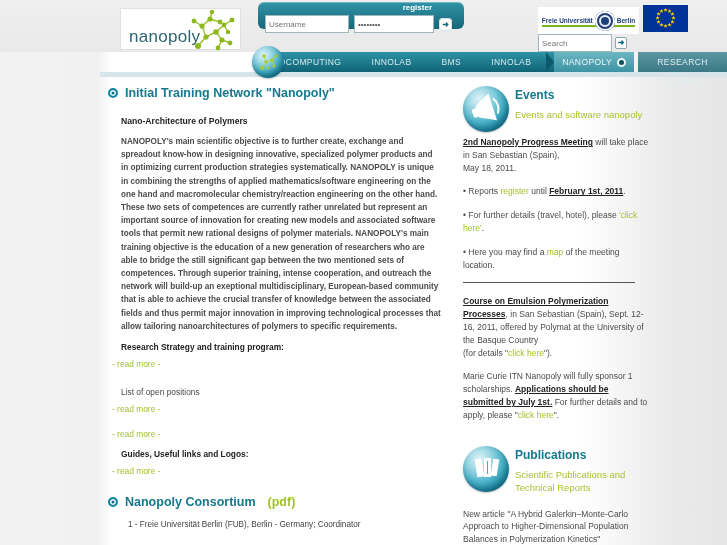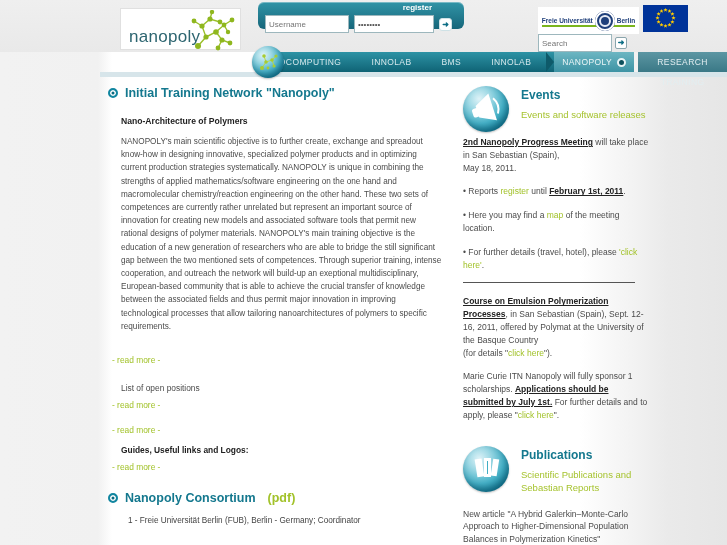--- a/index.html
+++ b/index.html
@@ -41,30 +41,30 @@
   .under-strip{position:absolute;left:100px;right:0;top:72px;height:5px;background:#d7e5ea;}
   
   .sphere{border-radius:50%;background:radial-gradient(circle at 35% 28%, #dff3f8 0%, #9fd9e5 25%, #46b1c7 55%, #12819c 80%, #0a6a84 100%);box-shadow:inset -2px -4px 6px rgba(0,40,60,.35), 0 1px 2px rgba(0,0,0,.25);}
   
   .left-col{position:absolute;left:108px;top:86px;width:334px;color:#4b4b4b;}
   .h-row{display:flex;align-items:center;gap:7px;}
   .bullet{width:6px;height:6px;border-radius:50%;background:#0a6a80;border:2px solid #1186a0;box-shadow:inset 0 0 0 1.5px #fff;flex:0 0 auto;}
   .page-title{font-size:12.5px;font-weight:bold;color:#14788e;}
   .pdf-link{font-size:12.5px;font-weight:bold;color:#a2c22a;margin-left:5px;cursor:pointer;}
   .sub-title{font-size:8.6px;font-weight:bold;color:#222;margin:16px 0 9px 13px;}
-  .intro{font-size:8.2px;line-height:13.2px;margin:0 0 16px 13px;width:321px;}
+  .intro{font-size:8.2px;line-height:13.2px;margin:0 0 8px 13px;width:321px;font-weight:bold;}
   .sec-b{font-size:8.4px;font-weight:bold;color:#222;margin:0 0 0 13px;line-height:12px;}
   .plain{font-size:8.4px;color:#4b4b4b;margin:0 0 0 13px;line-height:12px;}
   .read-more{font-size:8.4px;color:#a2c22a;margin:0 0 8px 4px;line-height:12px;cursor:pointer;display:inline-block;}
   .rm-wrap{margin:0;}
   .consortium-head{margin:10px 0 10px 0;}
   .c-list{margin:0 0 0 20px;font-size:8.2px;color:#444;line-height:12.2px;white-space:nowrap;}
   
   .right-col{position:absolute;left:463px;top:86px;width:192px;color:#4b4b4b;}
-  .sb-head{display:flex;gap:12px;margin-bottom:4px;}
+  .sb-head{display:flex;gap:6px;margin-bottom:4px;}
   .sb-icon{width:46px;height:46px;flex:0 0 auto;position:relative;}
   .sb-icon svg{position:absolute;left:0;top:0;}
   .sb-title{font-size:12px;font-weight:bold;color:#14788e;margin:2px 0 6px 0;}
   .sb-sub{font-size:9.5px;color:#a6c32f;line-height:13px;}
   .sb-text{font-size:8.5px;line-height:12.8px;margin-bottom:11px;width:186px;}
   .sb-text b{color:#222;text-decoration:underline;}
   .glink{color:#a2c22a;cursor:pointer;text-decoration:none;}
   .divider{border:none;border-top:1px solid #555;width:172px;margin:6px 0 12px 0;}
   .pub-head{margin-top:24px;}
 </style>
@@ -173,20 +173,21 @@
 <div class="under-strip"></div>
 
 <div class="left-col">
   <div class="h-row">
     <span class="bullet"></span>
     <span class="page-title">Initial Training Network "Nanopoly"</span>
   </div>
   <div class="sub-title">Nano-Architecture of Polymers</div>
   <p class="intro">NANOPOLY's main scientific objective is to further create, exchange and spreadout know-how in designing innovative, specialized polymer products and in optimizing current production strategies systematically. NANOPOLY is unique in combining the strengths of applied mathematics/software engineering on the one hand and macromolecular chemistry/reaction engineering on the other hand. These two sets of competences are currently rather unrelated but represent an important source of innovation for creating new models and associated software tools that permit new rational designs of polymer materials. NANOPOLY's main training objective is the education of a new generation of researchers who are able to bridge the still significant gap between the two mentioned sets of competences. Through superior training, intense cooperation, and outreach the network will build-up an exeptional multidisciplinary, European-based community that is able to achieve the crucial transfer of knowledge between the associated fields and thus permit major innovation in improving technological processes that allow tailoring nanoarchitectures of polymers to specific requirements.</p>
 
+  <div class="sec-b">Research Strategy and training program:</div>
   <div class="rm-wrap"><span class="read-more">- read more -</span></div>
 
   <div style="height:8px"></div>
   <div class="plain">List of open positions</div>
   <div class="rm-wrap"><span class="read-more">- read more -</span></div>
 
   <div class="rm-wrap"><span class="read-more">- read more -</span></div>
 
   <div class="sec-b">Guides, Useful links and Logos:</div>
   <div class="rm-wrap"><span class="read-more">- read more -</span></div>
@@ -209,39 +210,39 @@
       <svg width="46" height="46" viewBox="0 0 46 46">
         <g fill="#fff" transform="rotate(-18 23 23)">
           <rect x="9" y="19" width="7" height="9" rx="2"></rect>
           <path d="M14 17 L30 9 L30 37 L14 29 Z"></path>
           <path d="M33 15 q5 8 0 16" stroke="#fff" stroke-width="2" fill="none"></path>
         </g>
       </svg>
     </div>
     <div>
       <div class="sb-title">Events</div>
-      <div class="sb-sub">Events and software releases</div>
+      <div class="sb-sub">Events and software nanopoly</div>
     </div>
   </div>
 
   <div class="sb-text">
     <b>2nd Nanopoly Progress Meeting</b><span> will take place in San Sebastian (Spain),</span><br>
     <span>May 18, 2011.</span>
   </div>
 
   <div class="sb-text">
     <span>• Reports </span><a class="glink">register</a><span> until </span><b>February 1st, 2011</b><span>.</span>
   </div>
 
   <div class="sb-text">
+    <span>• For further details (travel, hotel), please </span><a class="glink">'click here'</a><span>.</span>
+  </div>
+
+  <div class="sb-text">
     <span>• Here you  may find a </span><a class="glink">map</a><span> of the meeting location.</span>
-  </div>
-
-  <div class="sb-text">
-    <span>• For further details (travel, hotel), please </span><a class="glink">'click here'</a><span>.</span>
   </div>
 
   <hr class="divider">
 
   <div class="sb-text">
     <b>Course on Emulsion Polymerization Processes</b><span>, in San Sebastian (Spain), Sept. 12-16, 2011, offered by Polymat at the University of the Basque Country</span><br>
     <span>(for details "</span><a class="glink">click here</a><span>").</span>
   </div>
 
   <div class="sb-text">
@@ -256,18 +257,18 @@
           <rect x="21" y="12" width="7" height="19"></rect>
           <rect x="29" y="13" width="6" height="17" transform="rotate(9 32 21)"></rect>
         </g>
         <g stroke="#3fadc4" stroke-width="1">
             <line x1="24.5" y1="15" x2="24.5" y2="28"></line>
           </g>
       </svg>
     </div>
     <div>
       <div class="sb-title">Publications</div>
-      <div class="sb-sub">Scientific Publications and Sebastian Reports</div>
+      <div class="sb-sub">Scientific Publications and Technical Reports</div>
     </div>
   </div>
 
   <div class="sb-text" style="margin-top:14px">New article "A Hybrid Galerkin–Monte-Carlo Approach to Higher-Dimensional Population Balances in Polymerization Kinetics"</div>
 </div>
 
 </body></html>

